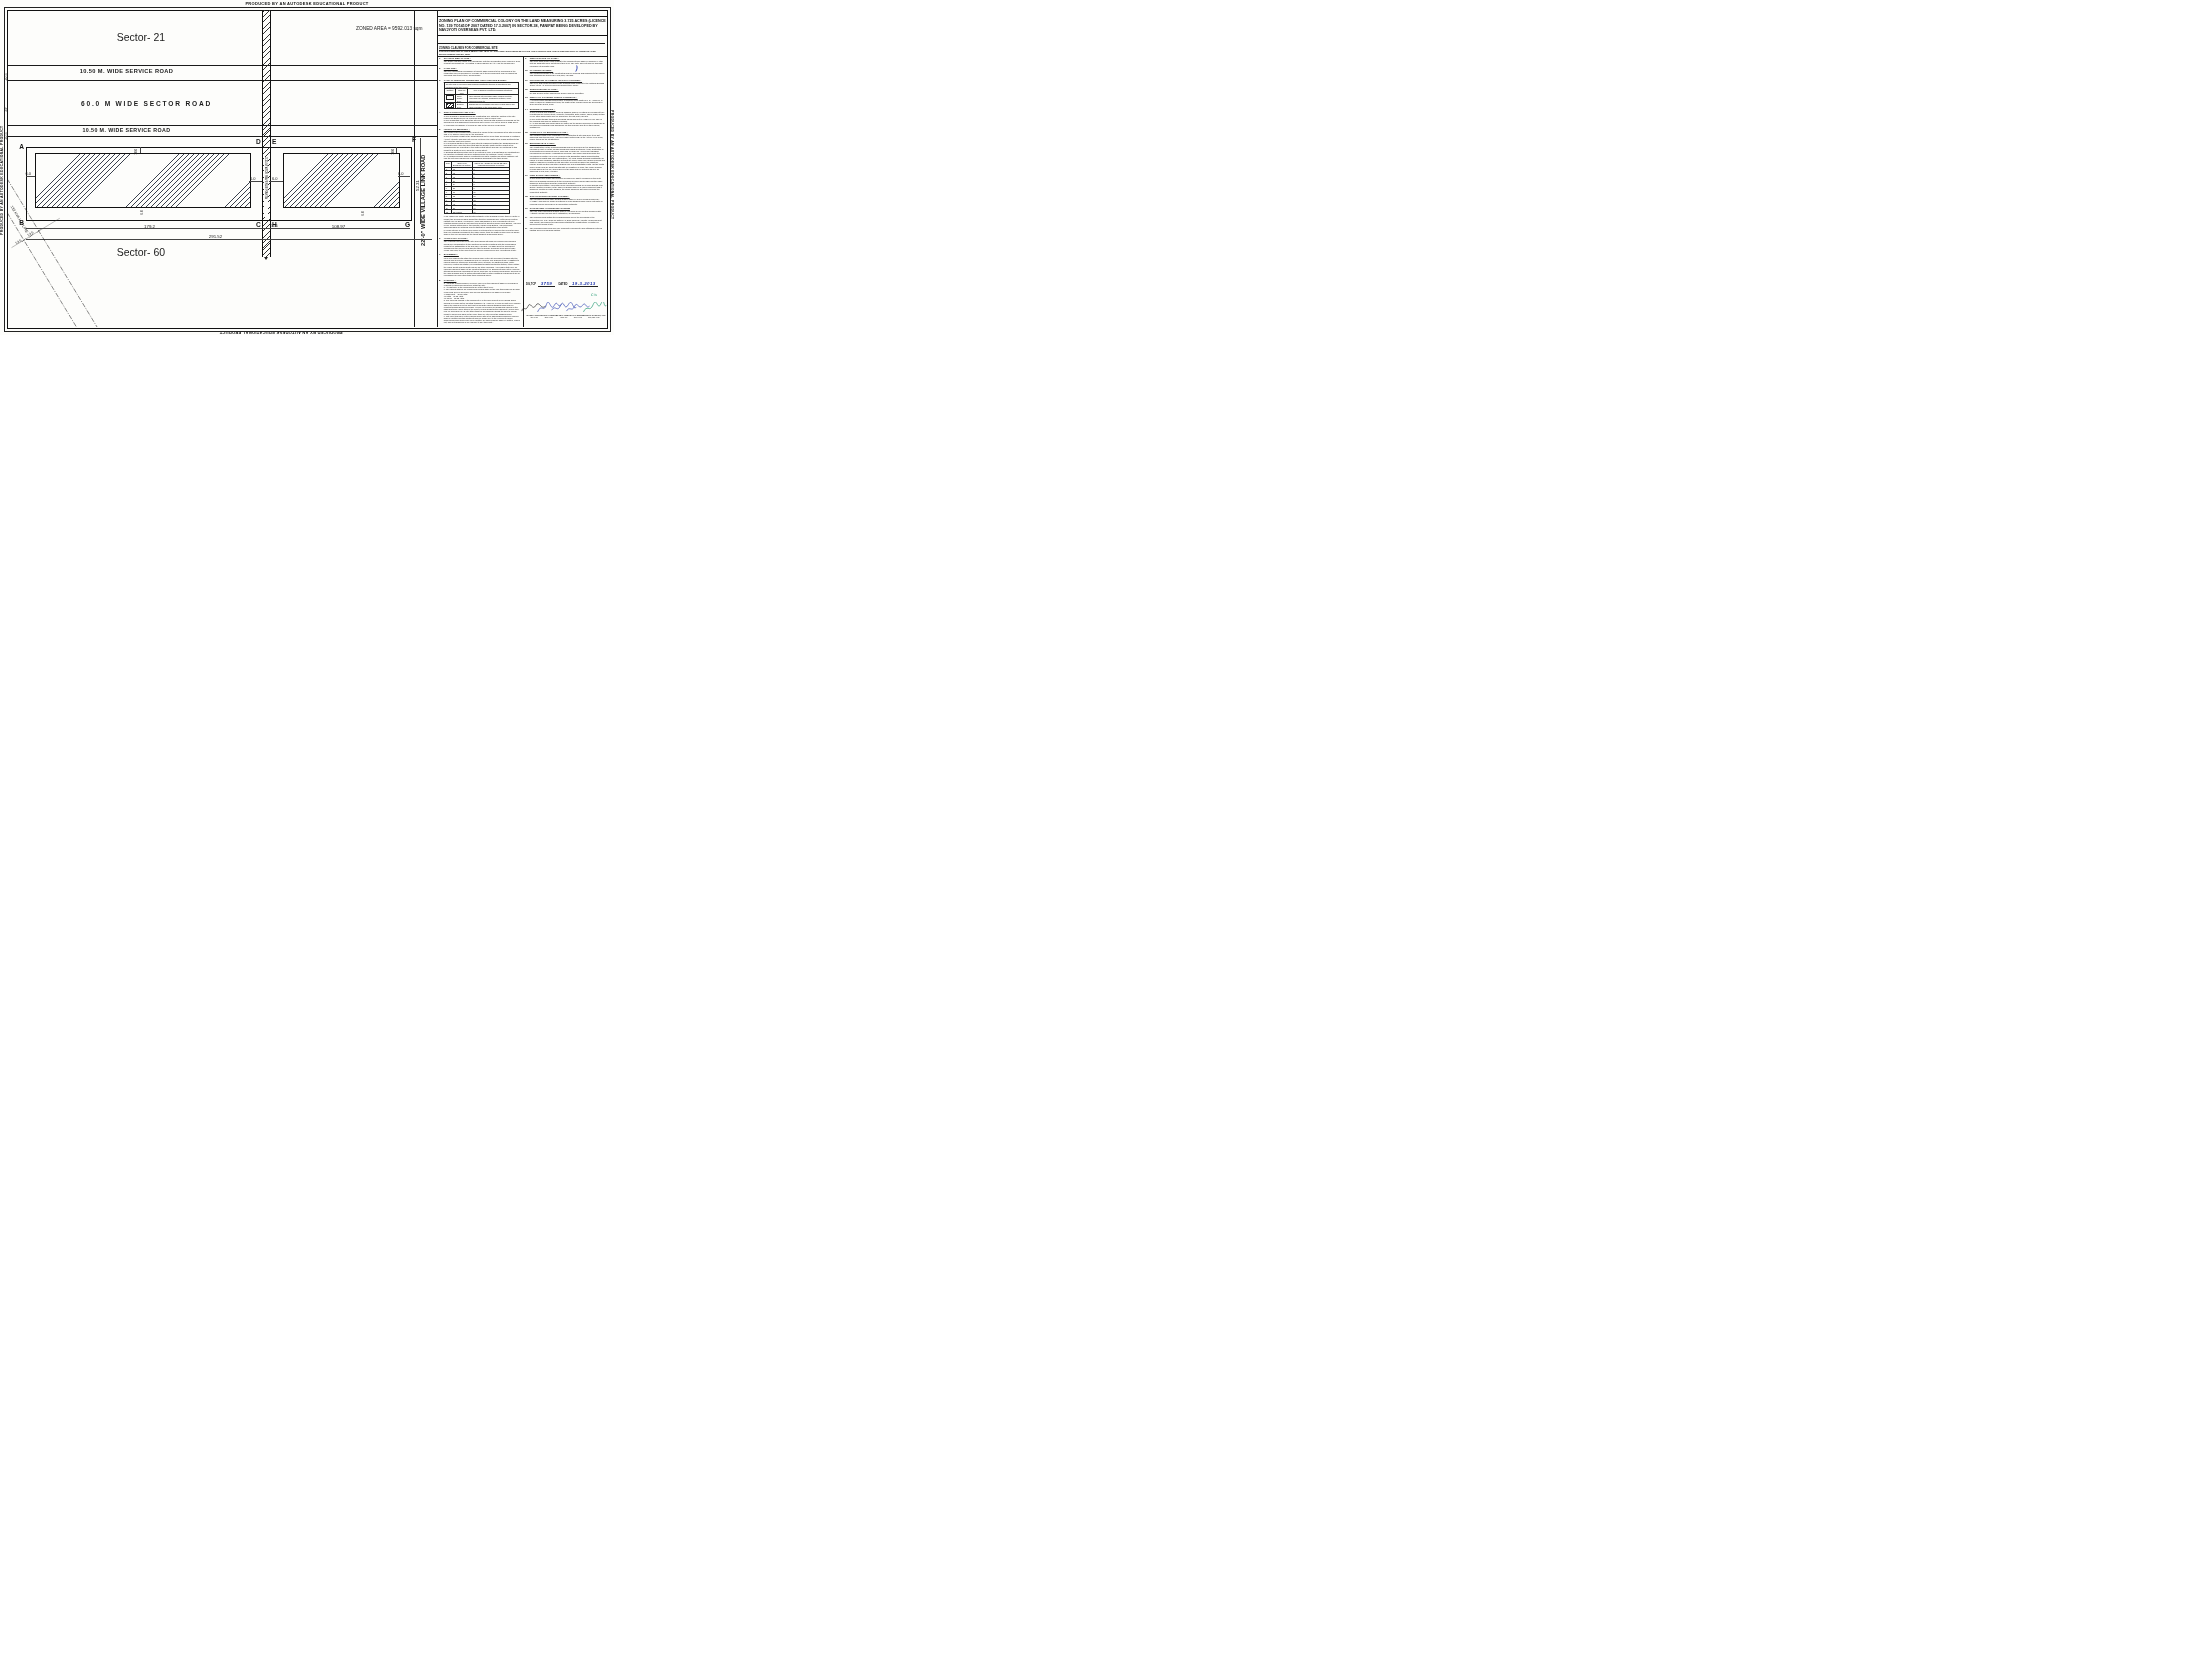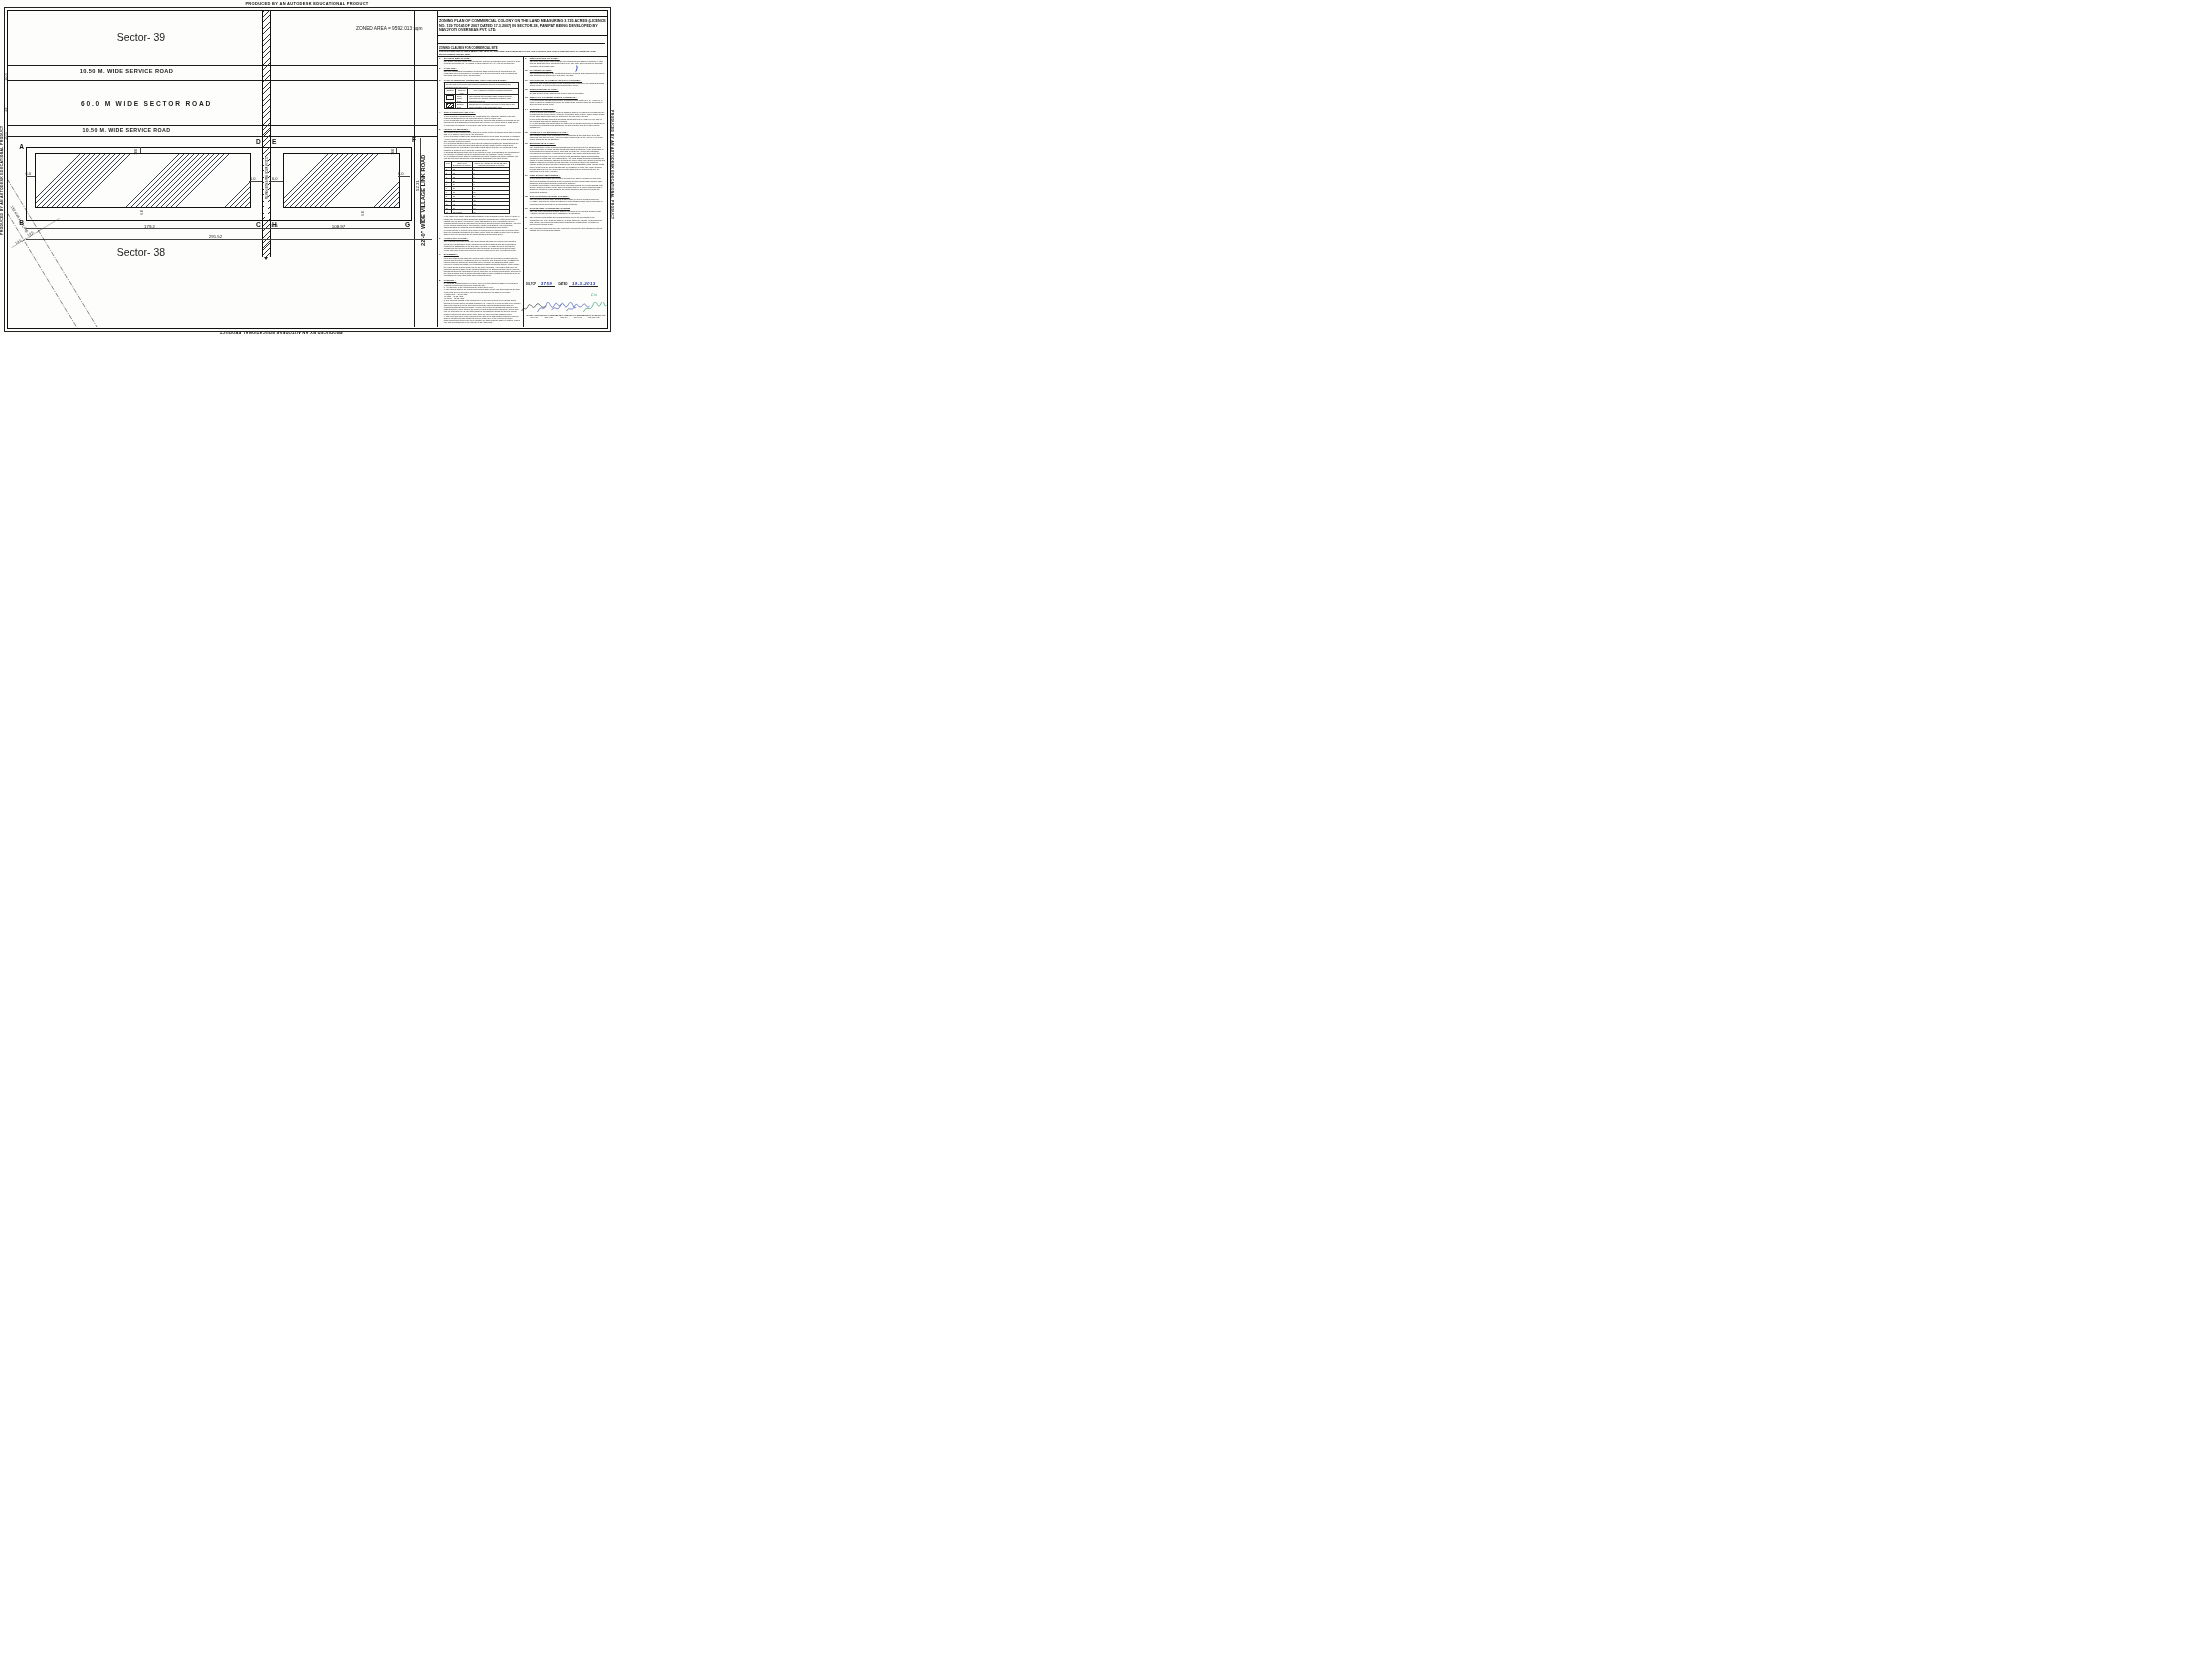--- a/index.html
+++ b/index.html
@@ -48,22 +48,22 @@
 <div id="sheet">
 
   <div class="wm" style="top:1.3px;left:0;width:614px;text-align:center;">PRODUCED BY AN AUTODESK EDUCATIONAL PRODUCT</div>
   <div class="wm" style="bottom:0.4px;left:0;width:562px;text-align:center;transform:rotate(180deg);">PRODUCED BY AN AUTODESK EDUCATIONAL PRODUCT</div>
   <div class="wm vup" style="left:0.4px;top:112px;height:123px;font-size:3.5px;">PRODUCED BY AN AUTODESK EDUCATIONAL PRODUCT</div>
   <div class="wm vdn" style="right:0.4px;top:110px;height:123px;font-size:3.5px;">PRODUCED BY AN AUTODESK EDUCATIONAL PRODUCT</div>
 
   <div class="frame" style="left:4.4px;top:7px;width:605px;height:323px;"></div>
   <div class="frame2" style="left:7px;top:9.7px;width:599px;height:317px;"></div>
 
-  <div class="t" style="left:75px;top:31px;width:132px;text-align:center;font-size:10.5px;">Sector- 39</div>
-  <div class="t" style="left:75px;top:246px;width:132px;text-align:center;font-size:10.5px;">Sector- 38</div>
+  <div class="t" style="left:75px;top:31px;width:132px;text-align:center;font-size:10.5px;">Sector- 21</div>
+  <div class="t" style="left:75px;top:246px;width:132px;text-align:center;font-size:10.5px;">Sector- 60</div>
   <div class="t" style="left:356px;top:25.5px;font-size:4.8px;">ZONED AREA  = 9592.013 sqm</div>
 
   <div class="hline" style="left:7.5px;top:65px;width:430px;height:0.7px;"></div>
   <div class="hline" style="left:7.5px;top:80px;width:430px;height:0.8px;"></div>
   <div class="t cap" style="left:51px;top:68px;width:151px;text-align:center;font-size:5.7px;letter-spacing:0.4px;">10.50 M. WIDE SERVICE ROAD</div>
 
   <div class="t cap" style="left:48px;top:100px;width:197px;text-align:center;font-size:6.6px;letter-spacing:1.8px;">60.0 M WIDE SECTOR ROAD</div>
 
   <div class="hline" style="left:7.5px;top:125px;width:430px;height:0.6px;"></div>
   <div class="hline" style="left:7.5px;top:136px;width:430px;height:0.8px;"></div>

